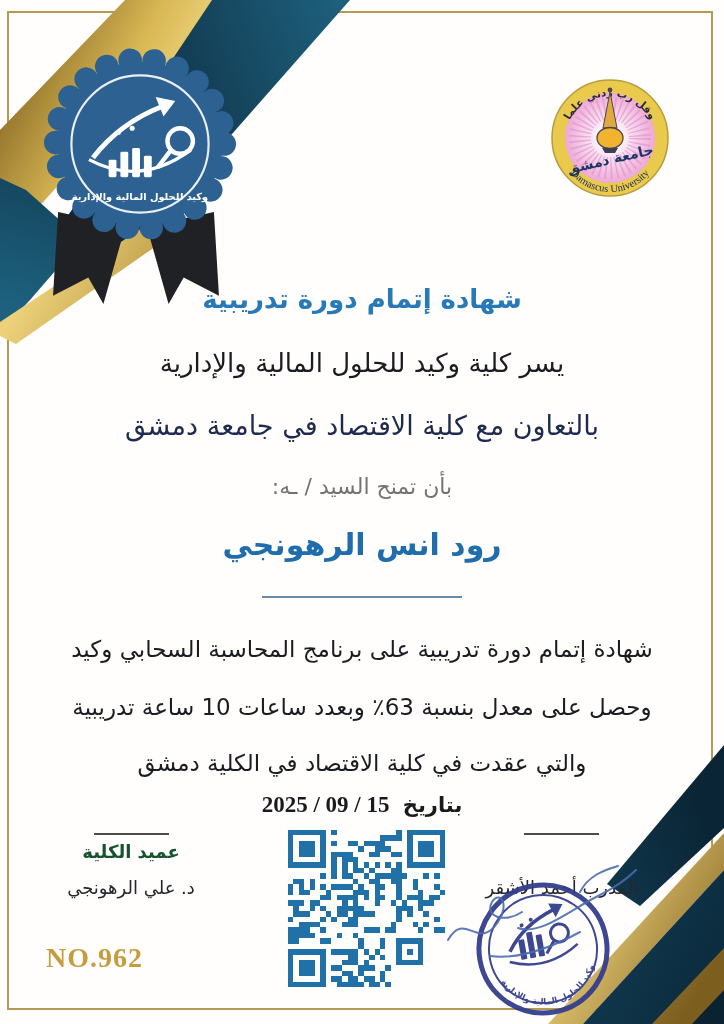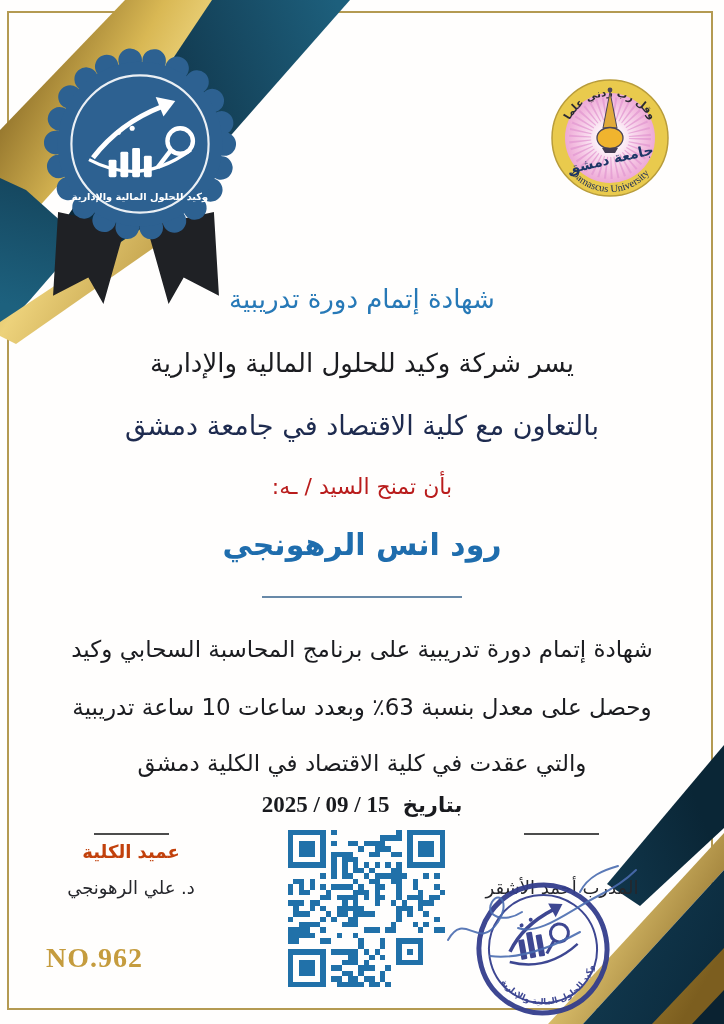--- a/index.html
+++ b/index.html
@@ -38,35 +38,35 @@
     background:linear-gradient(250deg,#0a2636 15%,#123a50 55%,#1d5f7c 95%);}
   .br-gold{clip-path:polygon(84px 300px,119px 300px,260px 146px,260px 109px);
     background:linear-gradient(300deg,#8a6a28 8%,#edd27b 50%,#a8842f 90%);}
   .br-teal{clip-path:polygon(119px 300px,216px 300px,260px 252px,260px 146px);
     background:linear-gradient(115deg,#1d617e 10%,#123a50 55%,#0c2c3f 90%);}
   .br-wedge{clip-path:polygon(188px 300px,260px 224px,260px 300px);
     background:linear-gradient(300deg,#7c5e1f 10%,#caa64a 55%,#e6c867 95%);}
   .br-corner{clip-path:polygon(228px 300px,260px 266px,260px 300px);background:#0a2231;}
   
   .line{left:0;width:724px;text-align:center;direction:rtl;z-index:5;}
-  .title{top:284px;font-size:26px;font-weight:normal;color:var(--title-blue);}
+  .title{top:284px;font-size:26px;font-weight:bold;color:var(--title-blue);}
   .intro{top:348px;font-size:26px;color:var(--body-text);}
   .coop{top:410px;font-size:27px;font-weight:normal;color:var(--navy-text);}
-  .grant{top:474px;font-size:22px;color:#b91c1c;}
+  .grant{top:474px;font-size:22px;color:#737373;}
   .rname{top:527px;font-size:30px;font-weight:bold;color:var(--name-blue);}
   .rule{left:262px;top:596px;width:200px;height:2px;background:#6889a8;z-index:5;}
   .b1{top:636px;}  .b2{top:694px;}  .b3{top:750px;}
   .bodyl{font-size:23px;color:var(--body-text);}
   .date{top:792px;font-size:21px;font-weight:bold;color:#191a1e;}
   .datenum{font-family:"Liberation Serif","DejaVu Serif",serif;unicode-bidi:isolate;direction:rtl;
            font-size:23px;margin-right:6px;margin-top:36px;}
   .sig-line{height:2px;background:#4c4c4c;top:833px;z-index:5;}
   .sig-line.l{left:94px;width:75px;} .sig-line.r{left:524px;width:75px;}
   .sig-role{top:841px;width:220px;text-align:center;direction:rtl;font-size:18px;font-weight:bold;
-            color:#c2410c;z-index:5;}
+            color:#14532d;z-index:5;}
   .sig-role.l{left:21px;} .sig-role.r{left:452px;}
   .sig-name{top:877px;width:260px;text-align:center;direction:rtl;font-size:18px;
             color:#26272c;z-index:5;}
   .sig-name.l{left:1px;} .sig-name.r{left:432px;}
   .qr{left:288px;top:830px;width:157px;height:157px;z-index:5;}
   .stamp-svg{left:468px;top:874px;width:150px;height:150px;z-index:6;transform:rotate(-10deg);opacity:.95;}
   .sign-svg{left:430px;top:840px;width:220px;height:150px;z-index:7;}
   .serial{left:46px;top:942px;font-family:"Liberation Serif","DejaVu Serif",serif;font-weight:bold;
           font-size:28px;letter-spacing:1px;color:var(--gold);z-index:5;}
 </style>
@@ -135,21 +135,21 @@
       <ellipse cx="64" cy="66" rx="13" ry="10.5" fill="#f0b42e" stroke="#4a4458" stroke-width="1.3"></ellipse>
       <path d="M56,76 h16 l-3,5 h-10 Z" fill="#433d52"></path>
     </g>
     <text x="64" y="92" text-anchor="middle" font-size="14" font-weight="bold" fill="#1d3666" direction="rtl" transform="rotate(-13 64 86)">جامعة دمشق</text>
     <text font-size="10.5" fill="#223058" font-family="Liberation Serif, DejaVu Serif, serif">
       <textPath href="#uBot" startOffset="50%" text-anchor="middle">Damascus University</textPath>
     </text>
   </svg>
 
   <div class="abs line title">شهادة إتمام دورة تدريبية</div>
-  <div class="abs line intro">يسر شركة وكيد للحلول المالية والإدارية</div>
+  <div class="abs line intro">يسر كلية وكيد للحلول المالية والإدارية</div>
   <div class="abs line coop">بالتعاون مع كلية الاقتصاد في جامعة دمشق</div>
   <div class="abs line grant">بأن تمنح السيد / ـه:</div>
   <div class="abs line rname">رود انس الرهونجي</div>
   <div class="abs rule"></div>
   <div class="abs line bodyl b1">شهادة إتمام دورة تدريبية على برنامج المحاسبة السحابي وكيد</div>
   <div class="abs line bodyl b2">وحصل على معدل بنسبة 63٪ وبعدد ساعات 10 ساعة تدريبية</div>
   <div class="abs line bodyl b3">والتي عقدت في كلية الاقتصاد في الكلية دمشق</div>
   <div class="abs line date">
     <span>بتاريخ</span>
     <span class="datenum">15 / 09 / 2025</span>

